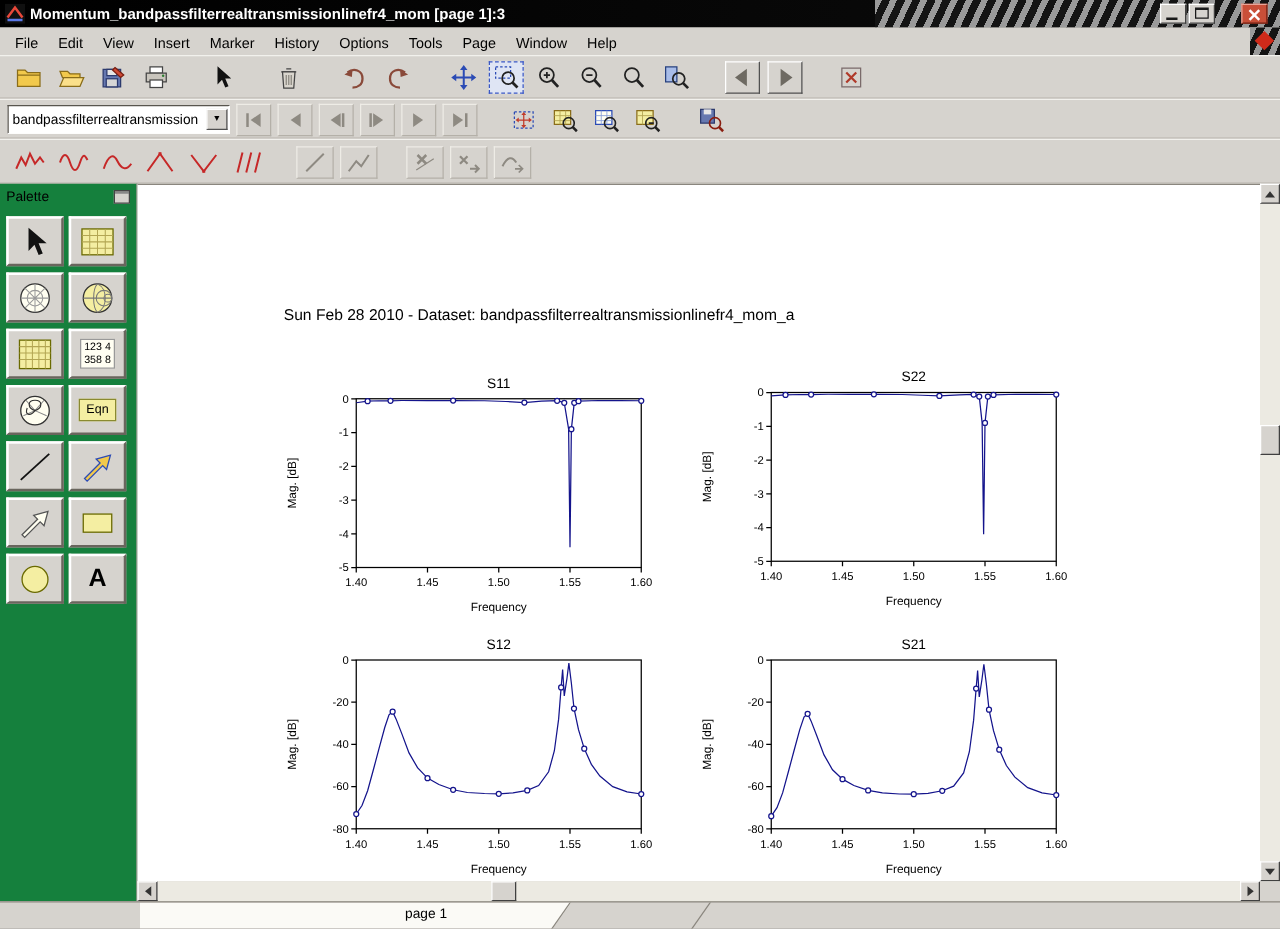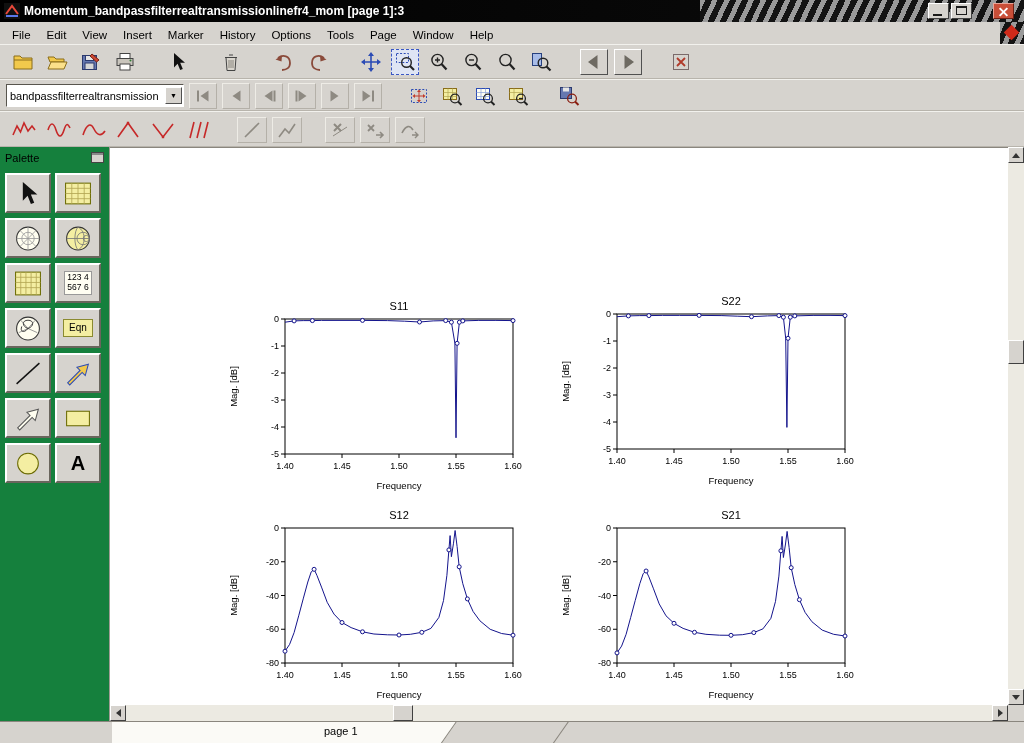--- a/index.html
+++ b/index.html
@@ -428,21 +428,21 @@
           </svg>
         </button>
         <button type="button" class="pal-btn">
           <svg viewBox="0 0 30 28">
             <rect x="3" y="3" width="24" height="22" fill="#f4eea2" stroke="#6a6a00"></rect>
             <path d="M3 8h24M3 13h24M3 18h24M8 3v22M13 3v22M18 3v22M23 3v22" stroke="#b3a653" stroke-width=".8" fill="none"></path>
           </svg>
         </button>
         <button type="button" class="pal-btn">
           <span class="pal-label list-plot">123 4
-567 6</span>
+358 8</span>
         </button>
         <button type="button" class="pal-btn">
           <svg viewBox="0 0 30 28">
             <circle cx="15" cy="14" r="11" fill="#fffef0" stroke="#333"></circle>
             <path d="M15 14L8 6M15 14l7-8M15 14l-9 4M15 14l9 4" stroke="#888" stroke-width=".8"></path>
             <path d="M15 14c-6-2-6-8 0-8s6 6 0 8z" fill="none" stroke="#333" stroke-width=".9"></path>
             <path d="M15 14c-4 5-8 3-6-2" fill="none" stroke="#333" stroke-width=".9"></path>
           </svg>
         </button>
         <button type="button" class="pal-btn">
@@ -473,20 +473,21 @@
             <circle cx="15" cy="14" r="10" fill="#f4eea2" stroke="#6a6a00"></circle>
           </svg>
         </button>
         <button type="button" class="pal-btn">
           <span class="pal-label text-tool">A</span>
         </button>
       </div>
   </div>
 
   <div class="canvas">
+    <div class="dataset-heading">Sun Feb 28 2010 - Dataset: bandpassfilterrealtransmissionlinefr4_mom_a</div>
     <div class="chart chart-s11">
         <svg viewBox="0 0 300 205" width="300" height="205">
           <text x="174" y="19" text-anchor="middle" font-size="11">S11</text>
           <rect x="60" y="28" width="228" height="135" fill="none" stroke="#000" stroke-width="1"></rect>
           <line x1="60" y1="163" x2="60" y2="167" stroke="#000"></line>
           <text x="60" y="178" text-anchor="middle" font-size="9">1.40</text>
           <line x1="117" y1="163" x2="117" y2="167" stroke="#000"></line>
           <text x="117" y="178" text-anchor="middle" font-size="9">1.45</text>
           <line x1="174" y1="163" x2="174" y2="167" stroke="#000"></line>
           <text x="174" y="178" text-anchor="middle" font-size="9">1.50</text>

